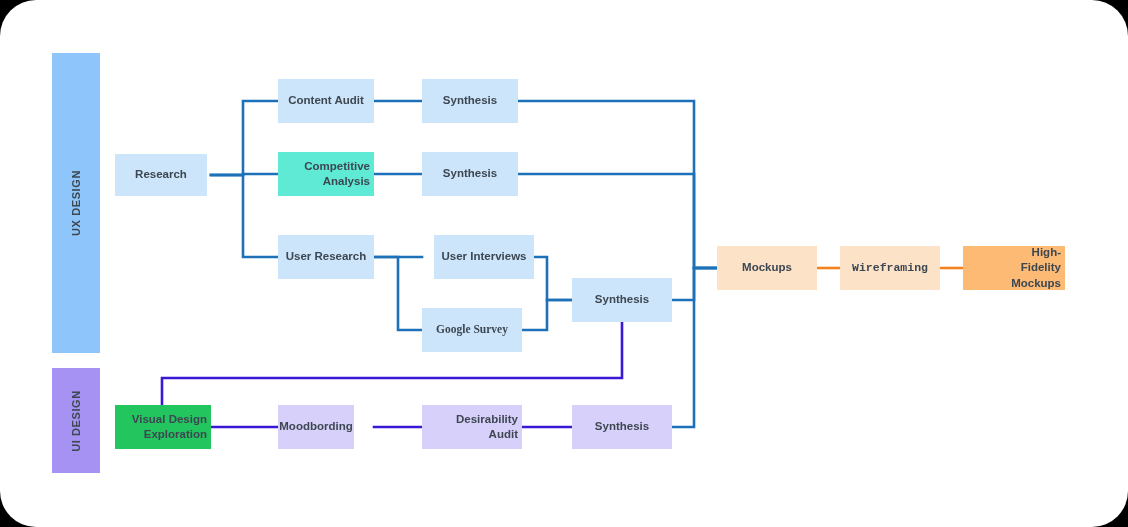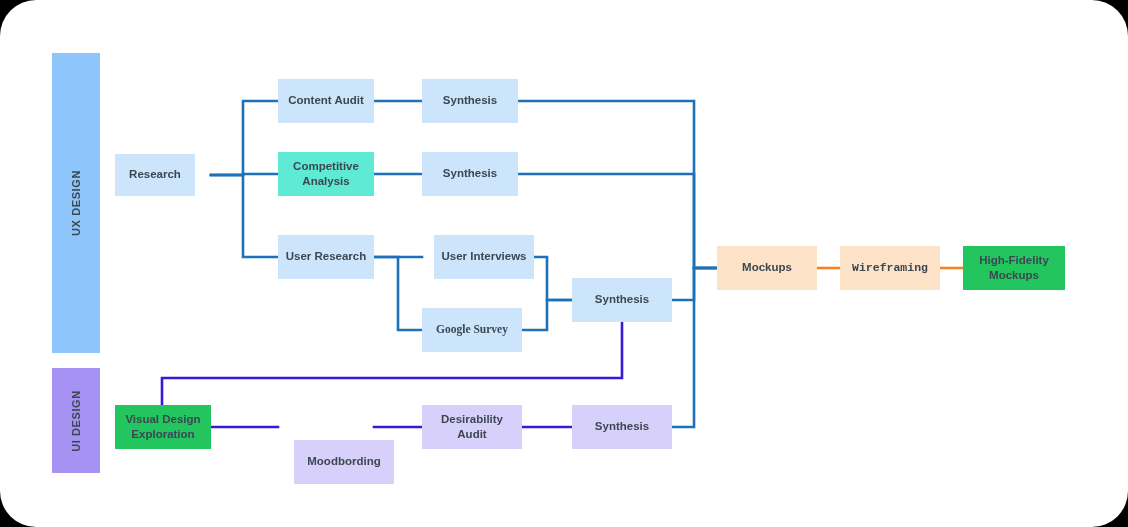--- a/index.html
+++ b/index.html
@@ -29,21 +29,21 @@
     font-size: 11px;
     font-weight: bold;
     letter-spacing: 0.6px;
     color: #3d4752;
   }
   .node {
     position: absolute;
     display: flex;
     align-items: center;
     justify-content: center;
-    text-align: center;
+    text-align: right;
     font-size: 11.5px;
     font-weight: bold;
     line-height: 1.32;
     color: #3d4752;
     box-sizing: border-box;
     padding: 2px 4px;
   }
 </style>
 </head>
 <body>
@@ -70,21 +70,21 @@
       <polyline points="817,268 840,268" fill="none" stroke="#F58220" stroke-width="2.6" stroke-linecap="square"></polyline>
       <polyline points="940,268 963,268" fill="none" stroke="#F58220" stroke-width="2.6" stroke-linecap="square"></polyline>
     </svg>
   <div id="node-layer">
       <div class="swim" style="left: 52px; top: 53px; width: 48px; height: 300px; background: rgb(142, 197, 251);">
         <span>UX DESIGN</span>
       </div>
       <div class="swim" style="left: 52px; top: 368px; width: 48px; height: 105px; background: rgb(165, 146, 242);">
         <span>UI DESIGN</span>
       </div>
-      <div class="node" style="left: 115px; top: 154px; width: 80px; height: 42px; background: rgb(204, 229, 250);">
+      <div class="node" style="left: 115px; top: 154px; width: 92px; height: 42px; background: rgb(204, 229, 250);">
         <span>Research</span>
       </div>
       <div class="node" style="left: 278px; top: 79px; width: 96px; height: 44px; background: rgb(204, 229, 250);">
         <span>Content Audit</span>
       </div>
       <div class="node" style="left: 278px; top: 152px; width: 96px; height: 44px; background: #5eead4;">
         <span>Competitive Analysis</span>
       </div>
       <div class="node" style="left: 278px; top: 235px; width: 96px; height: 44px; background: rgb(204, 229, 250);">
         <span>User Research</span>
@@ -100,32 +100,32 @@
       </div>
       <div class="node" style="left: 422px; top: 308px; width: 100px; height: 44px; background: rgb(204, 229, 250); font-family: Liberation Serif, serif;">
         <span>Google Survey</span>
       </div>
       <div class="node" style="left: 572px; top: 278px; width: 100px; height: 44px; background: rgb(204, 229, 250);">
         <span>Synthesis</span>
       </div>
       <div class="node" style="left: 115px; top: 405px; width: 96px; height: 44px; background: #22c55e;">
         <span>Visual Design Exploration</span>
       </div>
-      <div class="node" style="left: 294px; top: 405px; width: 100px; height: 44px; background: rgb(215, 208, 250); margin-top: 35px;">
+      <div class="node" style="left: 278px; top: 405px; width: 76px; height: 44px; background: rgb(215, 208, 250);">
         <span>Moodbording</span>
       </div>
       <div class="node" style="left: 422px; top: 405px; width: 100px; height: 44px; background: rgb(215, 208, 250);">
         <span>Desirability Audit</span>
       </div>
       <div class="node" style="left: 572px; top: 405px; width: 100px; height: 44px; background: rgb(215, 208, 250);">
         <span>Synthesis</span>
       </div>
       <div class="node" style="left: 717px; top: 246px; width: 100px; height: 44px; background: rgb(252, 226, 198);">
         <span>Mockups</span>
       </div>
       <div class="node" style="left: 840px; top: 246px; width: 100px; height: 44px; background: rgb(252, 226, 198); font-family: Liberation Mono, monospace;">
         <span>Wireframing</span>
       </div>
-      <div class="node" style="left: 963px; top: 246px; width: 102px; height: 44px; background: #22c55e;">
+      <div class="node" style="left: 963px; top: 246px; width: 102px; height: 44px; background: #fdba74; padding-left: 40px;">
         <span>High-Fidelity Mockups</span>
       </div>
     </div>
 </div>
 
 </body></html>

